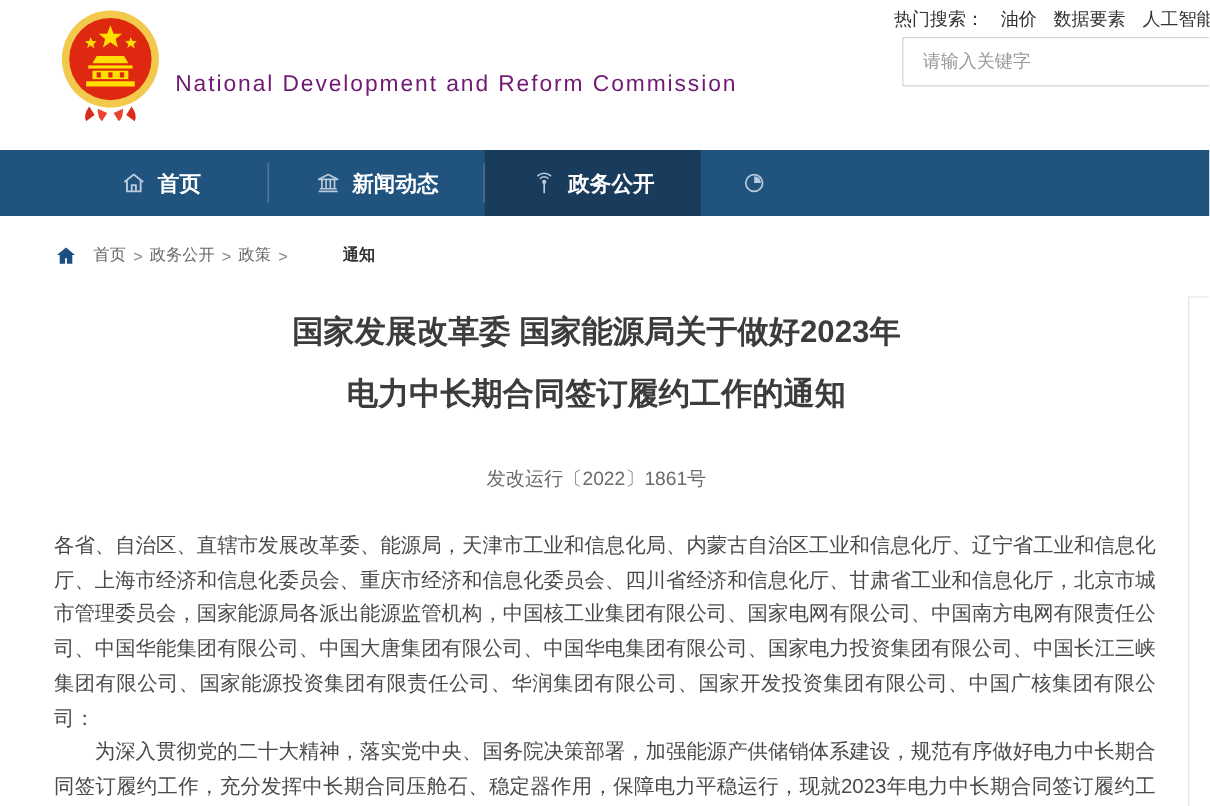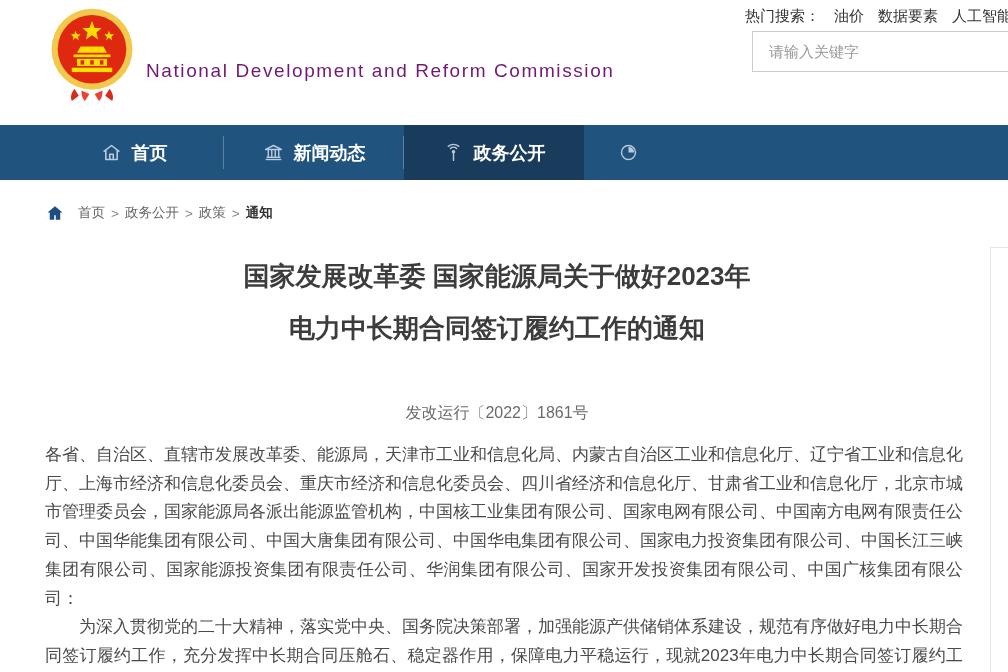--- a/index.html
+++ b/index.html
@@ -51,28 +51,28 @@
   }
   .nav-item.partial{ width:110px; justify-content:flex-start; padding-left:34px; }
   
   .breadcrumb{
     position:absolute; top:204px; left:46px; display:flex; align-items:center;
     font-size:13.5px; color:#666;
   }
   .crumb-home{ width:18px; height:18px; margin-right:14px; cursor:pointer; }
   .breadcrumb a{ color:#666; text-decoration:none; cursor:pointer; }
   .breadcrumb .sep{ margin:0 6px; color:#888; }
-  .breadcrumb .current{ color:#333; font-weight:bold; }
+  .breadcrumb .current{ color:#333; font-weight:bold;margin-left:40px; }
   
   .doc-title{
     position:absolute; top:250px; left:0; width:994px; text-align:center;
     font-size:26px; font-weight:bold; color:#3C3C3C; line-height:52px;
   }
   .doc-number{
-    position:absolute; top:403px; left:0; width:994px; text-align:center;
+    position:absolute; top:389px; left:0; width:994px; text-align:center;
     font-size:16px; color:#6B6B6B;
   }
   .doc-body{
     position:absolute; top:441px; left:45px; width:918px;
     font-size:17px; color:#4A4A4A; line-height:28.7px; text-align:justify;
   }
   .doc-body p.indent{ text-indent:2em; }
   
   .right-panel{
     position:absolute; left:990px; top:247px; width:40px; height:430px;

